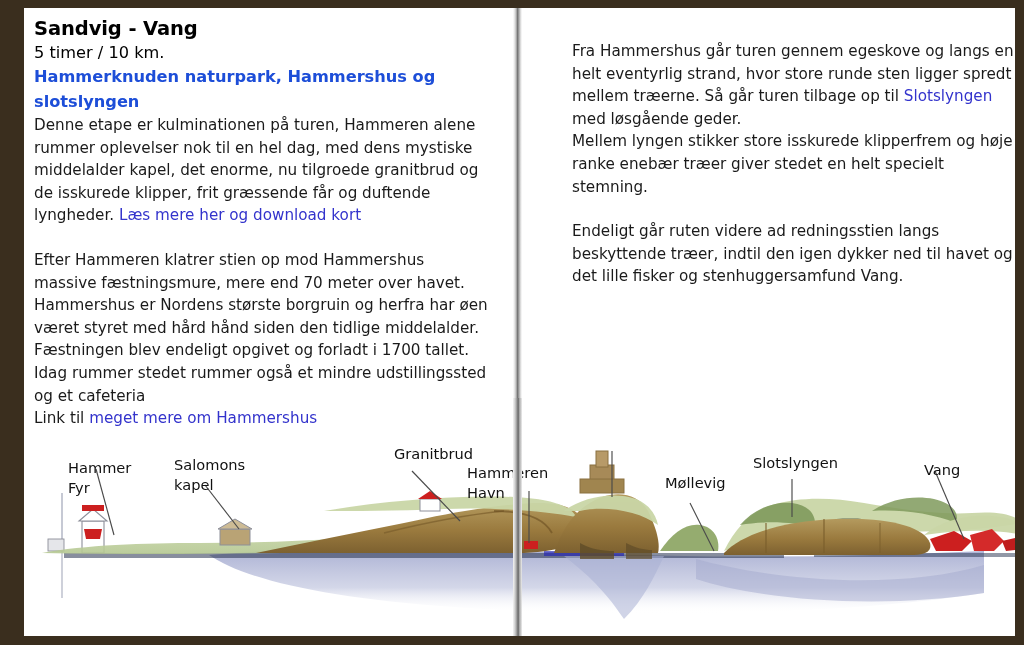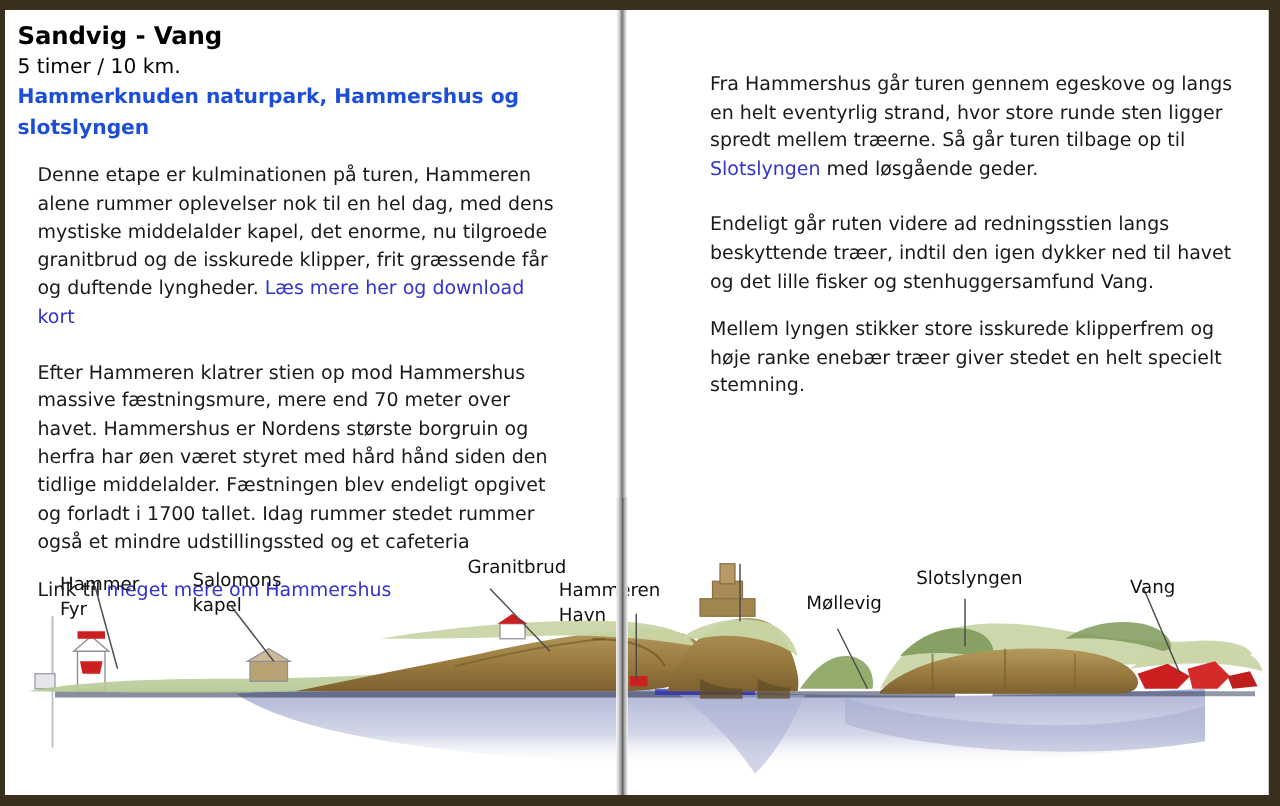--- a/index.html
+++ b/index.html
@@ -6,21 +6,21 @@
   html, body {
     width: 1024px; height: 645px;
     background: #2e2418;
     font-family: "DejaVu Sans", sans-serif;
     overflow: hidden;
   }
   #page {
     position: relative;
     width: 1024px; height: 645px;
     background: #3a2e1e;
-    padding: 8px 9px 9px 4px;
+    padding: 8px 9px 9px 24px;
   }
   #sheet {
     position: relative;
     width: 100%; height: 100%;
     background: #ffffff;
     overflow: hidden;
   }
 
   
   #fold {
@@ -68,21 +68,21 @@
     line-height: 24px;
     color: #000;
   }
   .subtitle2 {
     font-size: 16.2px;
     font-weight: bold;
     line-height: 23.5px;
     color: #1d4ed8;
     margin-bottom: 1px;
   }
-  p.body { margin: 16px; }
+  p.body { margin: 0; }
   p.spaced { margin-top: 22px; }
   a.link {
     color: #3333cc;
     text-decoration: none;
   }
 
   
   #illus {
     position: absolute;
     left: 0; top: 385px;
@@ -114,23 +114,23 @@
     <p class="body"><span>Denne etape er kulminationen på turen, Hammeren alene rummer oplevelser nok til en hel dag, med dens mystiske middelalder kapel, det enorme, nu tilgroede granitbrud og de isskurede klipper, frit græssende får og duftende lyngheder. </span><a href="#" class="link">Læs mere her og download kort</a></p>
 
     <p class="body spaced">Efter Hammeren klatrer stien op mod Hammershus massive fæstningsmure, mere end 70 meter over havet. Hammershus er Nordens største borgruin og herfra har øen været styret med hård hånd siden den tidlige middelalder. Fæstningen blev endeligt opgivet og forladt i 1700 tallet. Idag rummer stedet rummer også et mindre udstillingssted og et cafeteria</p>
 
     <p class="body"><span>Link til </span><a href="#" class="link">meget mere om Hammershus</a></p>
   </div>
 
   <div class="col" id="col-right">
     <p class="body"><span>Fra Hammershus går turen gennem egeskove og langs en helt eventyrlig strand, hvor store runde sten ligger spredt mellem træerne. Så går turen tilbage op til </span><a href="#" class="link">Slotslyngen</a><span> med løsgående geder.</span></p>
 
+    <p class="body">Mellem lyngen stikker store isskurede klipperfrem og høje ranke enebær træer giver stedet en helt specielt stemning.</p>
+
     <p class="body spaced">Endeligt går ruten videre ad redningsstien langs beskyttende træer, indtil den igen dykker ned til havet og det lille fisker og stenhuggersamfund Vang.</p>
-
-    <p class="body">Mellem lyngen stikker store isskurede klipperfrem og høje ranke enebær træer giver stedet en helt specielt stemning.</p>
   </div>
 
   <div id="fold"></div>
   <div id="fold-lower"></div>
 
   <div id="illus">
     <svg viewBox="0 0 1007 243" preserveAspectRatio="none">
       <defs>
         <linearGradient id="gRock" x1="0" y1="0" x2="0" y2="1">
           <stop offset="0%" stop-color="#b49košt"></stop>

